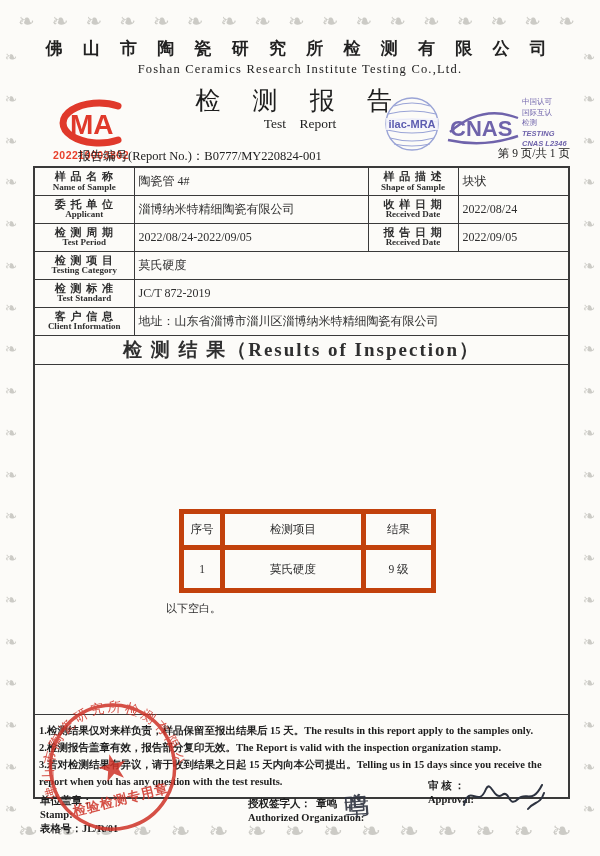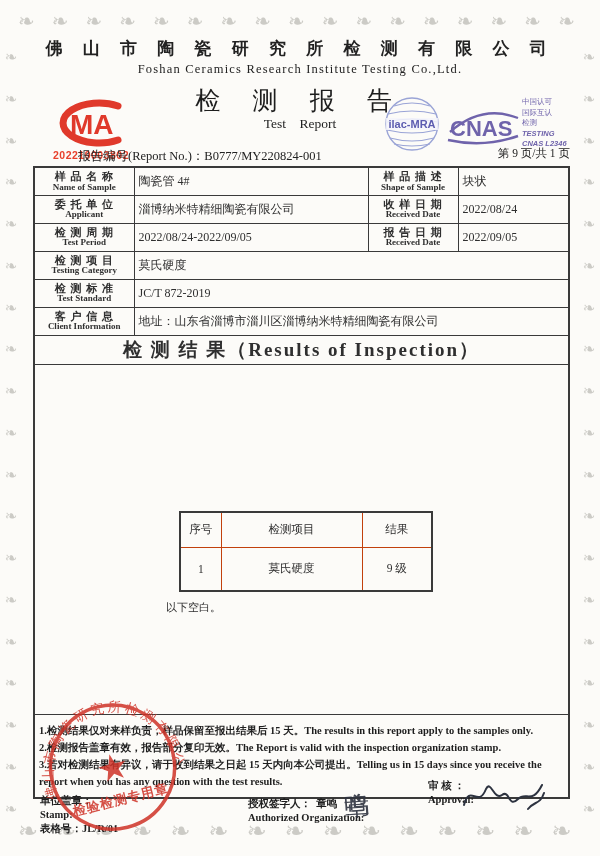--- a/index.html
+++ b/index.html
@@ -44,21 +44,21 @@
   table.doc { border:2px solid #3a3a3a; }
   td.lbl { text-align:center; }
   .lbl-cn { font-size:11px; font-weight:bold; letter-spacing:1px; line-height:1.15; }
   .lbl-en { font-size:9px; font-weight:bold; line-height:1.1; font-family:"Liberation Serif", serif; }
   td.val { font-size:12px; padding-left:8px; }
   td.section-hd { text-align:center; font-size:19px; font-weight:bold; letter-spacing:2px; }
   td.results-area { vertical-align:top; position:relative; }
 
   .inner-wrap { margin:47px 0 0 140px; width:252px; }
   table.inner { border-collapse:collapse; table-layout:fixed; width:252px; border:2px solid #3a3a3a; }
-  table.inner td { border:1px solid #c2410c; text-align:center; font-size:11.5px; color:#2f2f2f; }
+  table.inner td { border:5px solid #c2410c; text-align:center; font-size:11.5px; color:#2f2f2f; }
   table.inner tr.hd td { height:36px; }
   table.inner tr.dt td { height:43px; }
   .blank-note { margin:8px 0 0 127px; font-size:11px; color:#2f2f2f; }
 
   td.notes { padding:6px 10px 6px 70px; }
   .note-line { font-size:10.5px; font-weight:bold; line-height:1.62; color:#1e1e1e; }
 
   .footer-block { position:absolute; font-size:10.5px; font-weight:bold; color:#1e1e1e; line-height:1.35; }
   .f-stamp { left:40px; top:794px; }
   .f-auth { left:248px; top:797px; }

